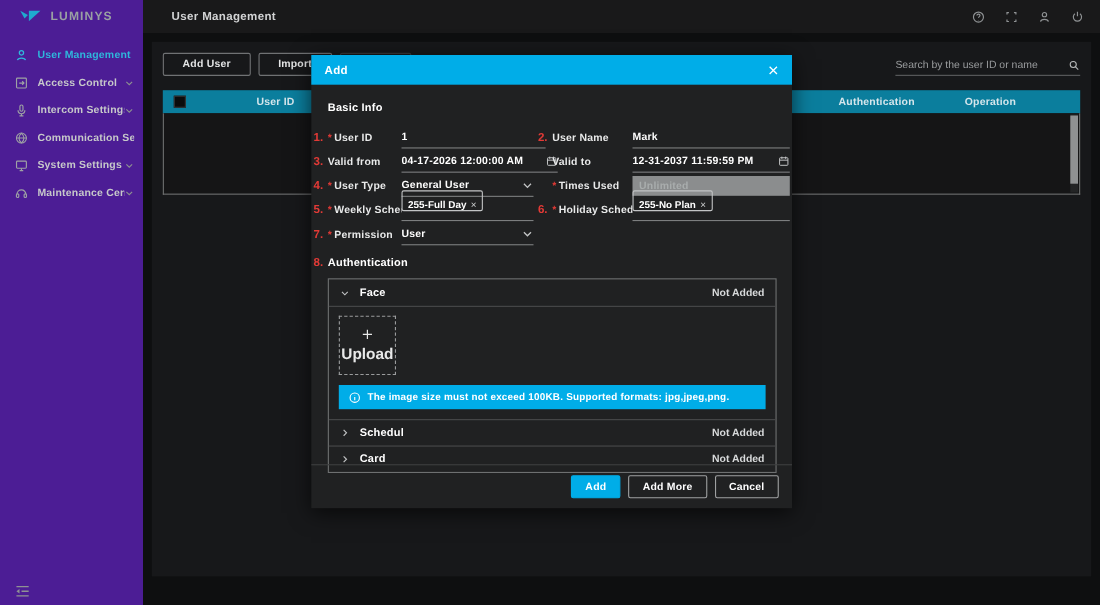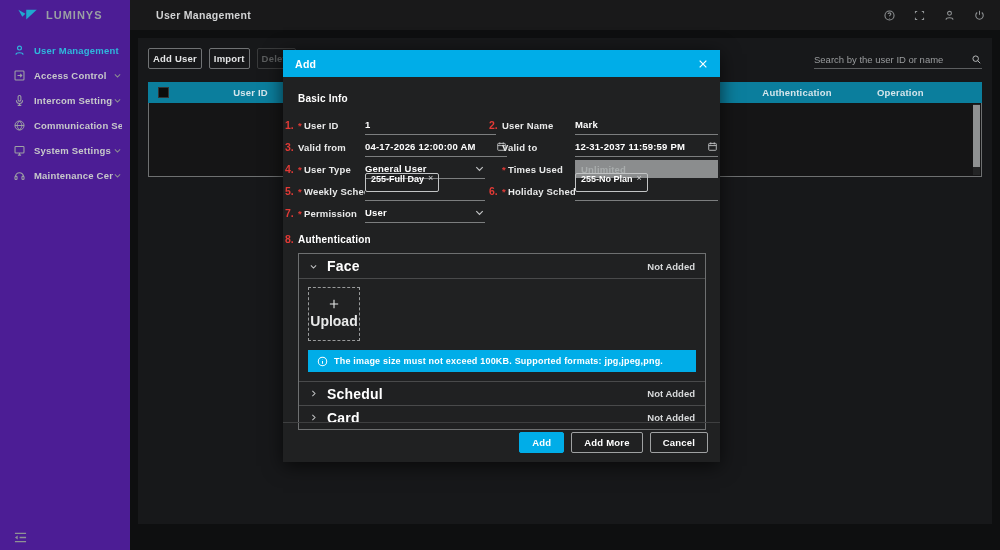--- a/index.html
+++ b/index.html
@@ -26,21 +26,21 @@
     display:flex; align-items:center; z-index:1; }
   .topbar-title { margin-left:26px; font-size:10.5px; font-weight:bold; color:#d2d3d4; letter-spacing:.3px; }
   .topbar-icons { margin-left:auto; margin-right:14px; display:flex; gap:17px; }
   .tico { width:13px; height:13px; color:#8f9294; cursor:pointer; }
 
   
   .content { position:absolute; left:130px; top:30px; right:0; bottom:0; background:#0e0f10; }
   .panel { position:absolute; left:8px; top:8px; right:8px; bottom:26px; background:#17181a; }
   .toolbar { display:flex; align-items:flex-end; padding:10px 10px 0 10px; }
   .tb-btn { background:transparent; border:1px solid #707274; color:#e4e5e6; font-size:9.5px;
-    font-weight:bold; font-family:inherit; padding:4px 4px; border-radius:2px; margin-right:7px;
+    font-weight:bold; font-family:inherit; padding:4px 17px; border-radius:2px; margin-right:7px;
     letter-spacing:.2px; cursor:pointer; }
   .tb-btn.disabled { border-color:#3a3b3c; color:#5b5d5e; cursor:default; }
   .search { margin-left:auto; width:168px; display:flex; align-items:center;
     border-bottom:1px solid #5c5e60; padding-bottom:3px; }
   .search input { flex:1; background:transparent; border:none; outline:none; color:#bfc1c2;
     font-size:9.5px; font-family:inherit; }
   .search input::placeholder { color:#9a9c9e; }
   .search .sico { width:11px; height:11px; color:#b9bbbc; cursor:pointer; }
 
   .table { margin:13px 10px 0 10px; }
@@ -75,32 +75,32 @@
   .req { color:#e23a36; margin-right:2px; font-size:9.5px; }
   .fcontrol { flex:1; height:19px; border-bottom:1px solid #7c7e7f; display:flex;
     align-items:center; margin-right:4px; }
   .c2 .fcontrol { margin-right:16px; }
   .fcontrol input { flex:1; min-width:0; background:transparent; border:none; outline:none;
     color:#fff; font-size:9.5px; font-weight:bold; font-family:inherit; letter-spacing:.2px; }
   .cal-ico, .sel-chev { width:11px; height:11px; color:#c3c5c6; flex:0 0 11px; cursor:pointer; }
   .sel-val { flex:1; font-size:9.5px; font-weight:bold; color:#fff; letter-spacing:.2px; }
   .fcontrol.disabled { border-bottom:none; background:#8b8d8e; height:18px; padding:4px 6px; }
   .fcontrol.disabled input { color:#a9adad; }
-  .tag { display:inline-flex; align-items:flex-start; border:1px solid #c2c4c5; border-radius:2px;
+  .tag { display:inline-flex; align-items:flex-end; border:1px solid #c2c4c5; border-radius:2px;
     height:19px; padding:0 5px; gap:4px; margin-bottom:16px; }
   .tag-text { font-size:9px; font-weight:bold; color:#fff; white-space:nowrap; }
   .tag-x { font-size:9px; color:#cfd1d2; cursor:pointer; line-height:1; }
 
   .auth-heading { display:flex; align-items:center; margin-top:9px; }
   .auth-heading .htext { font-size:10px; font-weight:bold; color:#fff; letter-spacing:.2px; }
   .auth-box { margin:8px 0 0 13px; border:1px solid #6e7071; }
   .auth-row { height:24px; display:flex; align-items:center; padding:0 10px; cursor:pointer; }
   .auth-row + .auth-row, .auth-row.bt { border-top:1px solid #494a4b; }
   .arrow-ico { width:9px; height:9px; color:#c0c2c3; flex:0 0 9px; }
-  .auth-label { font-size:14px; font-weight:bold; color:#fff; margin-left:9px; letter-spacing:.2px; }
+  .auth-label { font-size:10px; font-weight:bold; color:#fff; margin-left:9px; letter-spacing:.2px; }
   .auth-status { margin-left:auto; font-size:9.5px; font-weight:bold; color:#d8dadb; }
   .face-body { border-top:1px solid #494a4b; padding:8px 9px 9px 9px; }
   .upload-box { width:52px; height:54px; border:1px dashed #9a9c9d; display:flex; flex-direction:column;
     align-items:center; justify-content:center; gap:4px; cursor:pointer; }
   .plus-ico { width:10px; height:10px; color:#e8e9e9; }
   .upload-label { font-size:14px; font-weight:bold; color:#e8e9e9; }
   .banner { margin-top:9px; height:22px; background:#00ade8; display:flex; align-items:center;
     padding:0 9px; gap:6px; }
   .info-ico { width:11px; height:11px; color:#fff; flex:0 0 11px; }
   .banner-text { font-size:9px; font-weight:bold; color:#fff; letter-spacing:.2px; }

